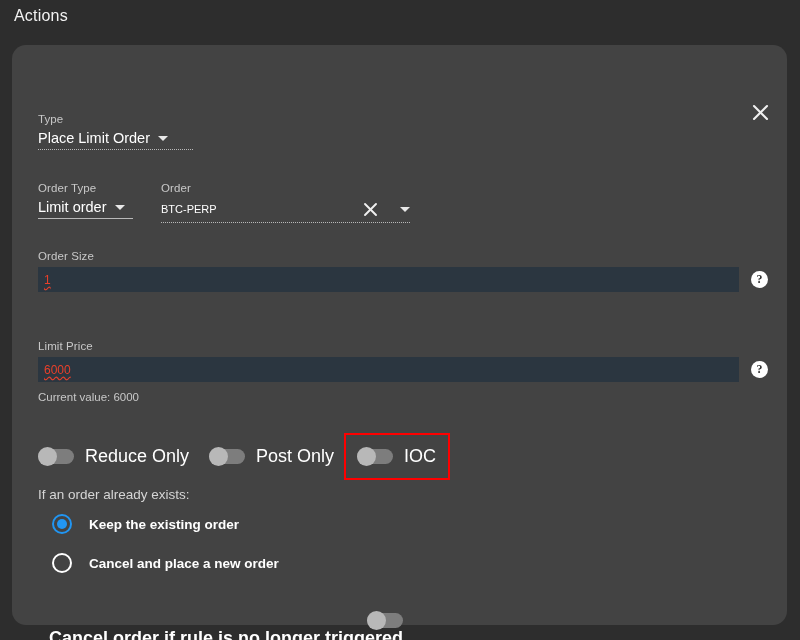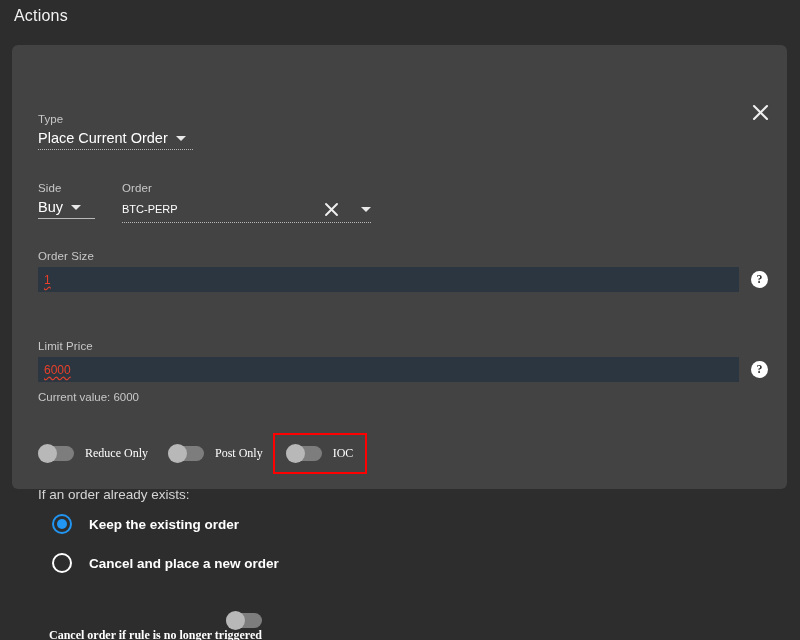--- a/index.html
+++ b/index.html
@@ -29,23 +29,23 @@
   #page-title {
     font-size: 16px;
     color: #f2f2f2;
     letter-spacing: 0.2px;
   }
 
   
   #panel {
     position: absolute;
     left: 12px; top: 45px;
-    width: 775px; height: 444px;
+    width: 775px; height: 580px;
     background: #434343;
-    border-radius: 6px;
+    border-radius: 14px;
     padding-left: 19px;
   }
 
   #close-button {
     position: absolute;
     right: 14px; top: 54px;
     width: 26px; height: 26px;
     display: flex;
     align-items: center;
     justify-content: center;
@@ -209,25 +209,24 @@
     flex-shrink: 0;
   }
   .toggle .knob {
     position: absolute;
     left: 0; top: -2px;
     width: 19px; height: 19px;
     border-radius: 50%;
     background: #b8b8b8;
   }
   .toggle-label {
-    font-size: 12px;
+    font-size: 18px;
     color: #ffffff;
     margin-left: 11px;
     white-space: nowrap;
-    font-family: Liberation Serif, serif;
   }
 
   #reduce-only-group { margin-right: 20px; }
   #post-only-group { margin-right: 10px; }
 
   #ioc-highlight {
     border: 2px solid #ff0000;
     padding: 11px 12px 11px 11px;
     display: flex;
     align-items: center;
@@ -299,37 +298,37 @@
   <div id="close-button">
     <svg width="17" height="17" viewBox="0 0 17 17" aria-hidden="true">
       <line x1="2" y1="2" x2="15" y2="15" stroke="#f0f0f0" stroke-width="2.1" stroke-linecap="round"></line>
       <line x1="15" y1="2" x2="2" y2="15" stroke="#f0f0f0" stroke-width="2.1" stroke-linecap="round"></line>
     </svg>
   </div>
 
   <div id="type-field" class="select-field">
     <div class="field-label">Type</div>
     <div class="select-control">
-      <span class="select-value">Place Current Order</span>
+      <span class="select-value">Place Limit Order</span>
       <span class="caret"></span>
     </div>
     <div class="underline-dotted"></div>
   </div>
 
   <div id="order-row">
 
-
-    <div id="side-field" class="select-field">
-      <div class="field-label">Side</div>
+    <div id="order-type-field" class="select-field">
+      <div class="field-label">Order Type</div>
       <div class="select-control">
-        <span class="select-value">Buy</span>
+        <span class="select-value">Limit order</span>
         <span class="caret"></span>
       </div>
       <div class="underline-solid"></div>
     </div>
+
 
     <div id="market-field" class="select-field">
       <div class="field-label">Order</div>
       <div id="market-control">
         <span id="market-value">BTC-PERP</span>
         <span id="market-clear">
           <svg width="15" height="15" viewBox="0 0 15 15" aria-hidden="true">
             <line x1="2" y1="2" x2="13" y2="13" stroke="#f0f0f0" stroke-width="1.9" stroke-linecap="round"></line>
             <line x1="13" y1="2" x2="2" y2="13" stroke="#f0f0f0" stroke-width="1.9" stroke-linecap="round"></line>
           </svg>

